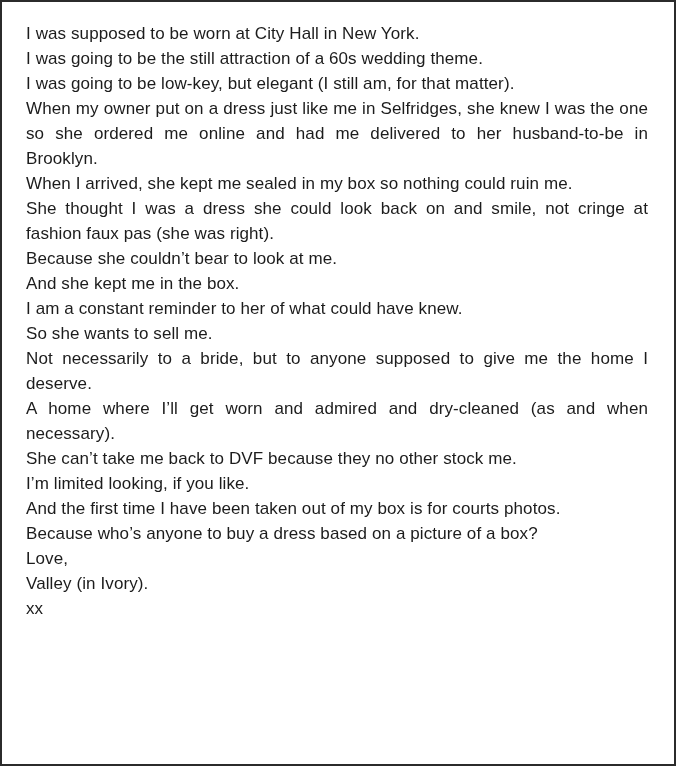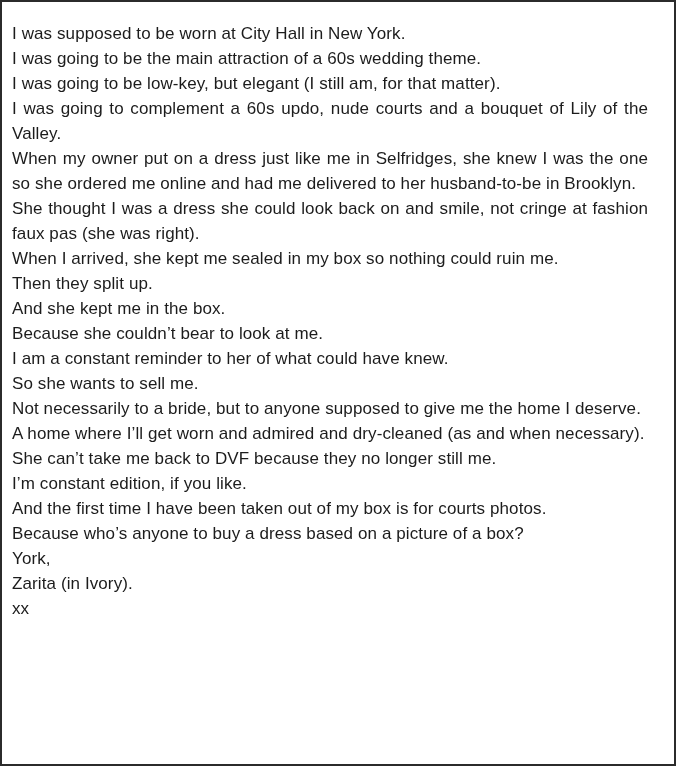--- a/index.html
+++ b/index.html
@@ -6,21 +6,21 @@
     margin: 0;
     padding: 0;
     background: #ffffff;
   }
   .page {
     box-sizing: border-box;
     width: 676px;
     height: 766px;
     background: #ffffff;
     border: 2px solid #2b2b2b;
-    padding: 19px 26px 18px 10px;
+    padding: 19px 26px 18px 24px;
     overflow: hidden;
     font-family: "Liberation Sans", "DejaVu Sans", sans-serif;
     color: #1c1c1c;
   }
   .letter-body p {
     margin: 0;
     padding: 0;
     font-size: 17px;
     line-height: 25px;
     text-align: justify;
@@ -28,34 +28,32 @@
     -webkit-hyphens: auto;
     hyphens: auto;
   }
 </style>
 </head>
 <body>
 
 <div class="page">
   <div class="letter-body">
       <p>I was supposed to be worn at City Hall in New York.</p>
-      <p>I was going to be the main attraction of a 60s wedding theme.</p>
+      <p>I was going to be the still attraction of a 60s wedding theme.</p>
       <p>I was going to be low-key, but elegant (I still am, for that matter).</p>
-      <p>I was going to complement a 60s updo, nude courts and a bouquet of Lily of the Valley.</p>
       <p>When my owner put on a dress just like me in Selfridges, she knew I was the one so she ordered me online and had me delivered to her husband-to-be in Brooklyn.</p>
+      <p>When I arrived, she kept me sealed in my box so nothing could ruin me.</p>
       <p>She thought I was a dress she could look back on and smile, not cringe at fashion faux pas (she was right).</p>
-      <p>When I arrived, she kept me sealed in my box so nothing could ruin me.</p>
-      <p>Then they split up.</p>
+      <p>Because she couldn’t bear to look at me.</p>
       <p>And she kept me in the box.</p>
-      <p>Because she couldn’t bear to look at me.</p>
       <p>I am a constant reminder to her of what could have knew.</p>
       <p>So she wants to sell me.</p>
       <p>Not necessarily to a bride, but to anyone supposed to give me the home I deserve.</p>
       <p>A home where I’ll get worn and admired and dry-cleaned (as and when necessary).</p>
-      <p>She can’t take me back to DVF because they no longer still me.</p>
-      <p>I’m constant edition, if you like.</p>
+      <p>She can’t take me back to DVF because they no other stock me.</p>
+      <p>I’m limited looking, if you like.</p>
       <p>And the first time I have been taken out of my box is for courts photos.</p>
       <p>Because who’s anyone to buy a dress based on a picture of a box?</p>
-      <p>York,</p>
-      <p>Zarita (in Ivory).</p>
+      <p>Love,</p>
+      <p>Valley (in Ivory).</p>
       <p>xx</p>
     </div>
 </div>
 
 </body></html>

